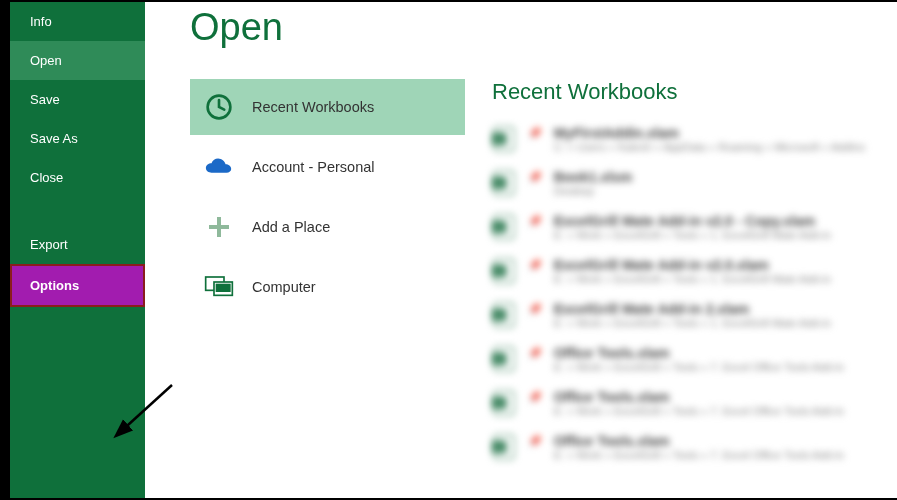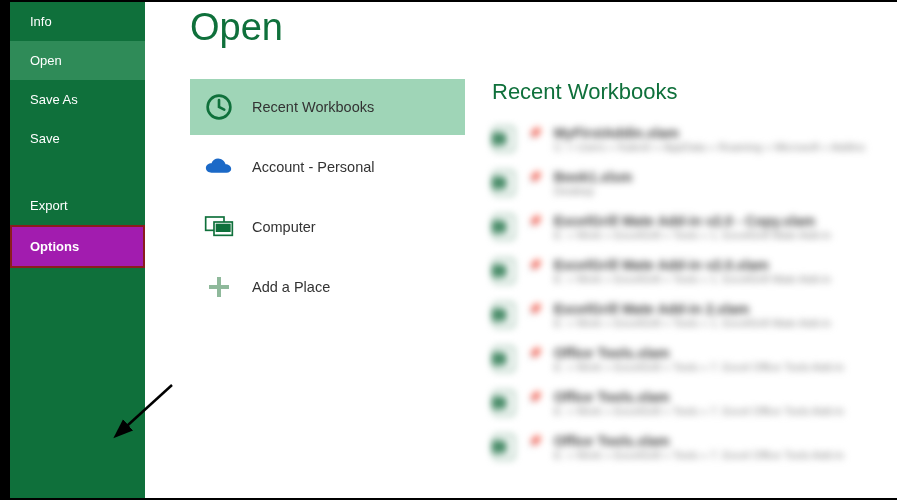--- a/index.html
+++ b/index.html
@@ -52,22 +52,23 @@
     position:absolute; left: 92px; top: 378px; pointer-events:none;
   }
 </style>
 </head>
 <body>
 <div class="frame">
 
 <div class="sidebar">
   <div class="sidebar-item">Info</div>
   <div class="sidebar-item active">Open</div>
+  <div class="sidebar-item">Save</div>
   <div class="sidebar-item">Save As</div>
-  <div class="sidebar-item">Save</div>
+  <div class="sidebar-item">Close</div>
   <div class="sidebar-spacer"></div>
   <div class="sidebar-item">Export</div>
   <div class="sidebar-item options-highlight">Options</div>
 </div>
 
 <div class="main">
   <h1 class="page-title">Open</h1>
 
   <div class="columns">
     <div class="locations">
@@ -86,36 +87,36 @@
         <span class="loc-icon">
           <svg viewBox="0 0 32 20" width="30" height="20">
                 <path d="M8 16c-3 0-6-2-6-5 0-3 3-5 6-5 1-3 4-5 7-5 4 0 7 3 8 6 3 0 6 2 6 5 0 2-2 4-5 4H8z" fill="#1b69c7"></path>
               </svg>
         </span>
         <span>Account - Personal</span>
       </div>
 
       <div class="loc-item">
         <span class="loc-icon">
+          <svg viewBox="0 0 24 24" width="24" height="24">
+                <path d="M10 2h4v8h8v4h-8v8h-4v-8H2v-4h8V2z" fill="#8fb99b"></path>
+              </svg>
+        </span>
+        <span>Add a Place</span>
+      </div>
+
+      <div class="loc-item">
+        <span class="loc-icon">
           <svg viewBox="0 0 36 28" width="30" height="24">
                 <rect x="2" y="2" width="22" height="16" fill="none" stroke="#0f703b" stroke-width="2"></rect>
                 <rect x="12" y="8" width="22" height="16" fill="#fff" stroke="#0f703b" stroke-width="2"></rect>
                 <rect x="14" y="10" width="18" height="10" fill="#0f703b"></rect>
               </svg>
         </span>
         <span>Computer</span>
-      </div>
-
-      <div class="loc-item">
-        <span class="loc-icon">
-          <svg viewBox="0 0 24 24" width="24" height="24">
-                <path d="M10 2h4v8h8v4h-8v8h-4v-8H2v-4h8V2z" fill="#8fb99b"></path>
-              </svg>
-        </span>
-        <span>Add a Place</span>
       </div>
     </div>
 
     <div class="recent-col">
       <div class="recent-heading">Recent Workbooks</div>
       <div class="recent-list" id="recent-list">
             <div class="recent-row">
               <span class="file-icon"><svg viewBox="0 0 24 28">
                   <rect x="2" y="2" width="20" height="24" rx="2" fill="#fff" stroke="#1e7145" stroke-width="1"></rect>
                   <rect x="0" y="8" width="14" height="12" fill="#1e7145"></rect>

